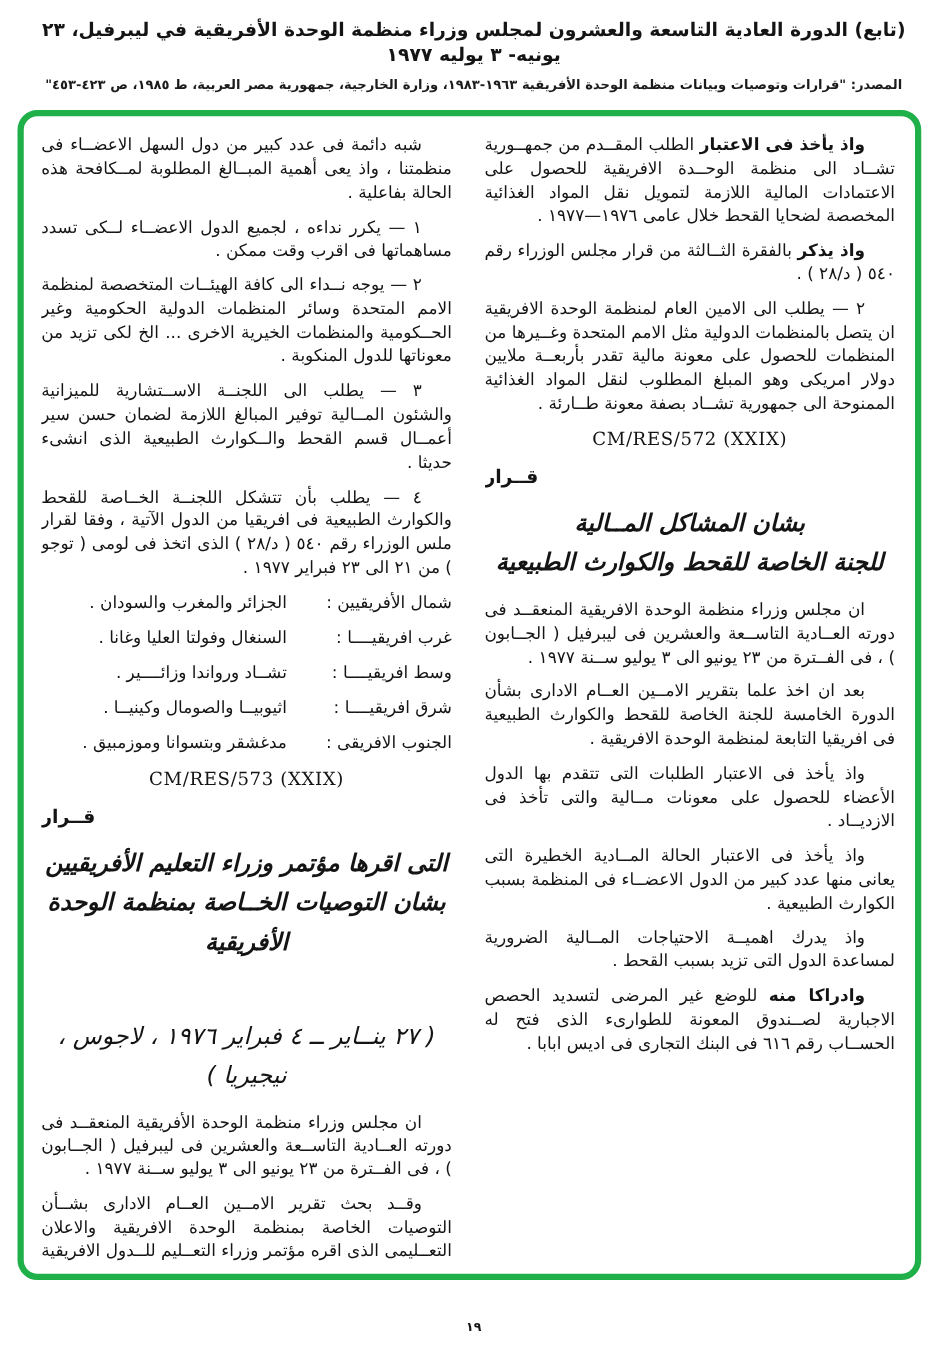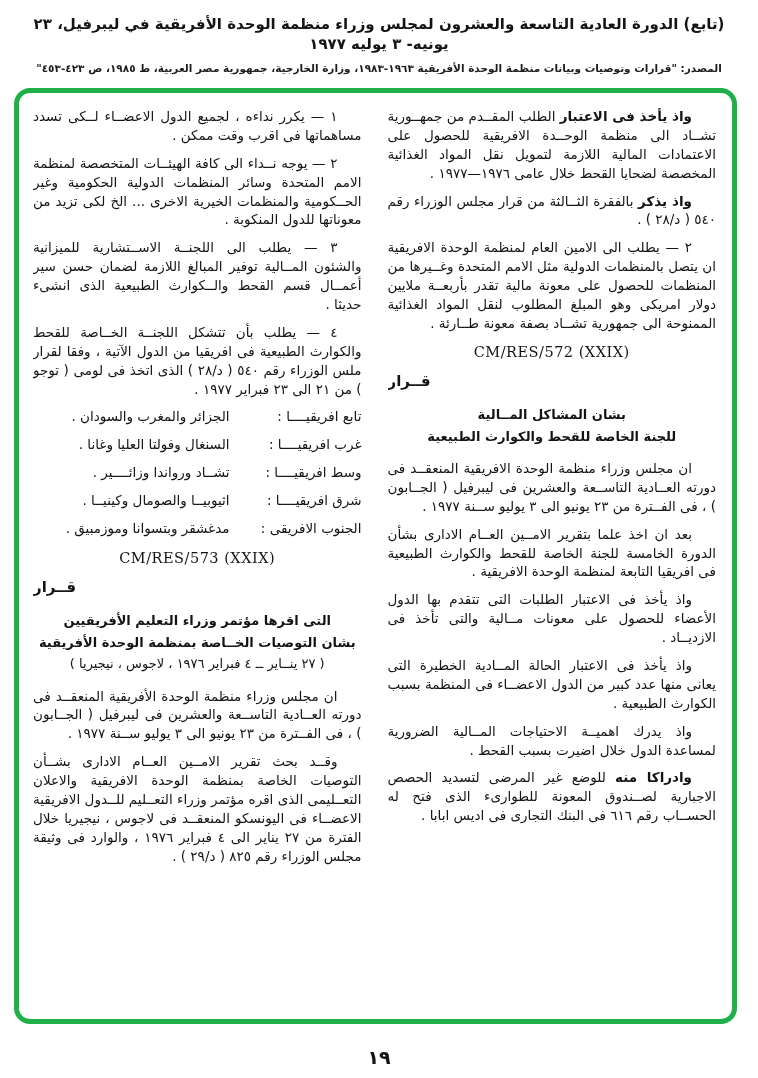--- a/index.html
+++ b/index.html
@@ -62,39 +62,40 @@
   .decision{
     text-align:left;
     font-size:15px;
     font-weight:700;
     margin:8px 0 12px;
     text-indent:0 !important;
   }
   .subject{
     text-align:center;
     font-weight:700;
-    font-size:13px;
+    font-size:19px;
     line-height:1.65;
     margin:0 0 12px;
     text-indent:0 !important;
+    font-style:italic;
   }
   .subject span{display:block;}
-  .subject .plain{font-weight:400;}
+  .subject .plain{font-weight:400;margin-top:44px;}
   .regions{margin:2px 0 10px;}
   .region-row{
     display:flex;
     margin-bottom:9px;
     text-align:right;
   }
   .region-name{white-space:nowrap;width:132px;flex:0 0 auto;}
   .region-countries{flex:1 1 auto;}
   .page-footer{
     position:absolute;bottom:10px;left:0;right:0;
     text-align:center;
-    font-size:19px;font-weight:700;
+    font-size:10px;font-weight:700;
   }
 </style>
 </head>
 <body>
 
 <div class="page">
 
   <header class="page-header">
     <div class="doc-title">(تابع) الدورة العادية التاسعة والعشرون لمجلس وزراء منظمة الوحدة الأفريقية في ليبرفيل، ٢٣ يونيه- ٣ يوليه ١٩٧٧</div>
     <div class="doc-source">المصدر: "قرارات وتوصيات وبيانات منظمة الوحدة الأفريقية ١٩٦٣-١٩٨٣، وزارة الخارجية، جمهورية مصر العربية، ط ١٩٨٥، ص ٤٢٣-٤٥٣"</div>
@@ -110,32 +111,33 @@
         <p class="cm-ref">CM/RES/572 (XXIX)</p>
         <div class="decision">قــرار</div>
         <div class="subject">
           <span>بشان المشاكل المــالية</span>
           <span>للجنة الخاصة للقحط والكوارث الطبيعية</span>
         </div>
         <p>ان مجلس وزراء منظمة الوحدة الافريقية المنعقــد فى دورته العــادية التاســعة والعشرين فى ليبرفيل ( الجــابون ) ، فى الفــترة من ٢٣ يونيو الى ٣ يوليو ســنة ١٩٧٧ .</p>
         <p>بعد ان اخذ علما بتقرير الامــين العــام الادارى بشأن الدورة الخامسة للجنة الخاصة للقحط والكوارث الطبيعية فى افريقيا التابعة لمنظمة الوحدة الافريقية .</p>
         <p>واذ يأخذ فى الاعتبار الطلبات التى تتقدم بها الدول الأعضاء للحصول على معونات مــالية والتى تأخذ فى الازديــاد .</p>
         <p>واذ يأخذ فى الاعتبار الحالة المــادية الخطيرة التى يعانى منها عدد كبير من الدول الاعضــاء فى المنظمة بسبب الكوارث الطبيعية .</p>
-        <p>واذ يدرك اهميــة الاحتياجات المــالية الضرورية لمساعدة الدول خلال اضيرت بسبب القحط .</p>
+        <p>واذ يدرك اهميــة الاحتياجات المــالية الضرورية لمساعدة الدول التى تزيد بسبب القحط .</p>
         <p><span class="lead">وادراكا منه</span><span> للوضع غير المرضى لتسديد الحصص الاجبارية لصــندوق المعونة للطوارىء الذى فتح له الحســاب رقم ٦١٦ فى البنك التجارى فى اديس ابابا .</span></p>
       </section>
 
       <section class="col">
+        <p>شبه دائمة فى عدد كبير من دول السهل الاعضــاء فى منظمتنا ، واذ يعى أهمية المبــالغ المطلوبة لمــكافحة هذه الحالة بفاعلية .</p>
         <p>١ — يكرر نداءه ، لجميع الدول الاعضــاء لــكى تسدد مساهماتها فى اقرب وقت ممكن .</p>
         <p>٢ — يوجه نــداء الى كافة الهيئــات المتخصصة لمنظمة الامم المتحدة وسائر المنظمات الدولية الحكومية وغير الحــكومية والمنظمات الخيرية الاخرى ... الخ لكى تزيد من معوناتها للدول المنكوبة .</p>
         <p>٣ — يطلب الى اللجنــة الاســتشارية للميزانية والشئون المــالية توفير المبالغ اللازمة لضمان حسن سير أعمــال قسم القحط والــكوارث الطبيعية الذى انشىء حديثا .</p>
         <p>٤ — يطلب بأن تتشكل اللجنــة الخــاصة للقحط والكوارث الطبيعية فى افريقيا من الدول الآتية ، وفقا لقرار ملس الوزراء رقم ٥٤٠ ( د/٢٨ ) الذى اتخذ فى لومى ( توجو ) من ٢١ الى ٢٣ فبراير ١٩٧٧ .</p>
         <div class="regions">
           <div class="region-row">
-            <span class="region-name">تابع افريقيــــا :</span>
+            <span class="region-name">شمال الأفريقيين :</span>
             <span class="region-countries">الجزائر والمغرب والسودان .</span>
           </div>
           <div class="region-row">
             <span class="region-name">غرب افريقيــــا :</span>
             <span class="region-countries">السنغال وفولتا العليا وغانا .</span>
           </div>
           <div class="region-row">
             <span class="region-name">وسط افريقيــــا :</span>
             <span class="region-countries">تشــاد ورواندا وزائــــير .</span>
           </div>

